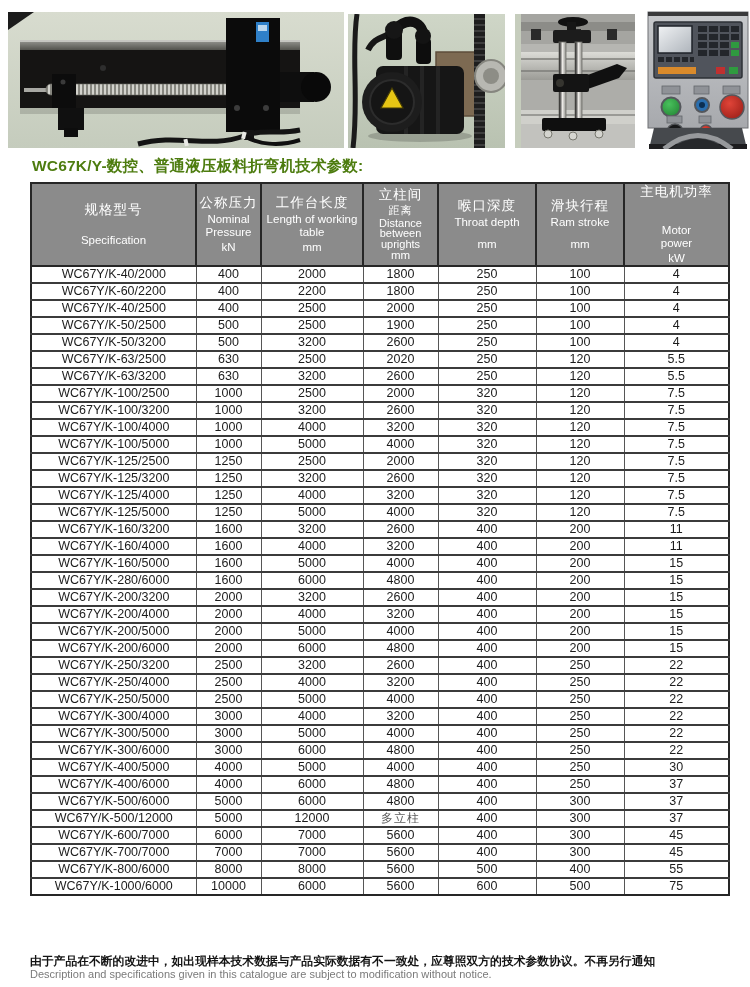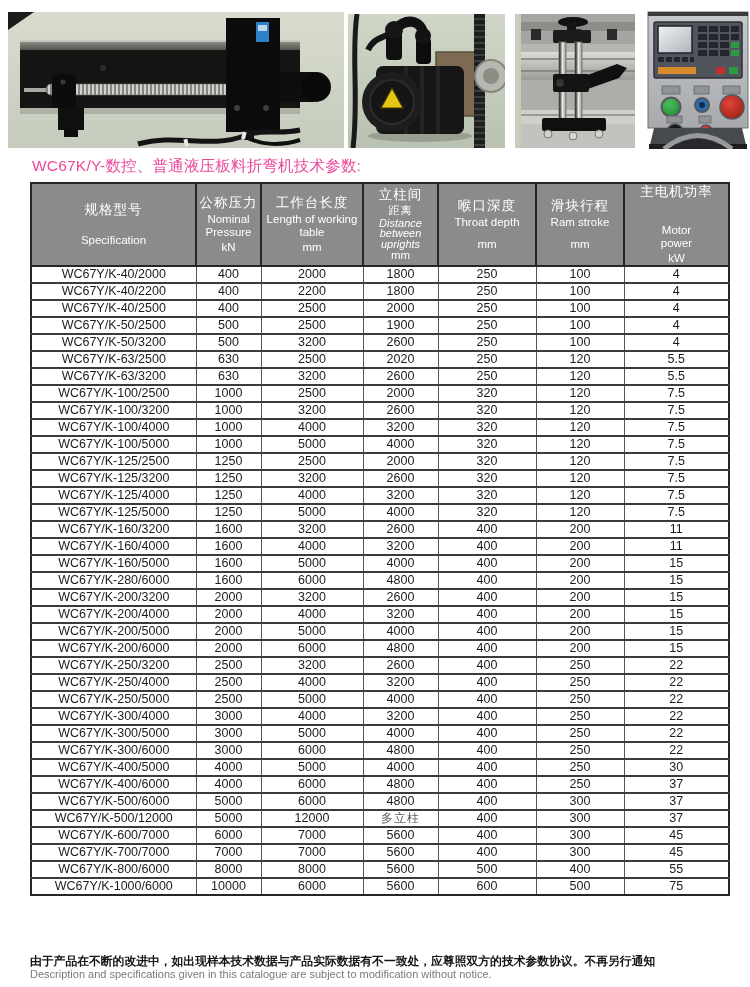--- a/index.html
+++ b/index.html
@@ -12,21 +12,21 @@
   .photo { position:absolute; overflow:hidden; }
   #photo1 { left:8px;  top:12px; width:336px; height:136px; }
   #photo2 { left:348px; top:14px; width:157px; height:134px; }
   #photo3 { left:515px; top:14px; width:120px; height:134px; }
   #photo4 { left:646px; top:10px; width:104px; height:139px; }
   .photo svg { display:block; width:100%; height:100%; }
 
   
   .page-title {
     position:absolute; left:32px; top:156px;
-    font-size:15.5px; font-weight:normal; color:#ec4899; letter-spacing:0.2px;
+    font-size:15.5px; font-weight:bold; color:#4d7c0f; letter-spacing:0.2px;
     white-space:nowrap;
     text-align:center;
   }
 
   
   .spec-table {
     position:absolute; left:30px; top:182px; width:698px;
     border-collapse:collapse; table-layout:fixed;
     border:2px solid #262626;
   }
@@ -38,21 +38,21 @@
   .spec-table thead th:first-child { border-left:none; }
   .th-inner {
     display:flex; flex-direction:column; align-items:center; justify-content:center;
     height:100%; text-align:center;
   }
   .th-inner .zh  { display:block; font-size:13.5px; line-height:16px; letter-spacing:1px; }
   .th-inner .zh2 { display:block; font-size:11px; line-height:14px; letter-spacing:1px; }
   .th-inner .en  { display:block; font-size:11.5px; line-height:12.5px; margin-top:2px; }
   .th-inner .unit{ display:block; font-size:11.5px; line-height:13px; margin-top:3px; }
   .c1 .th-inner .zh { margin-bottom:14px; }
-  .c4 .th-inner .en { line-height:10.5px; font-size:11px; margin-top:1px;font-style:italic; }
+  .c4 .th-inner .en { line-height:10.5px; font-size:11px; margin-top:1px; }
   .c4 .th-inner .unit { margin-top:0; }
   .c5 .th-inner .unit, .c6 .th-inner .unit { margin-top:10px; }
   .c7 .th-inner .en { max-width:48px;margin-top:24px; }
 
   .spec-table tbody td {
     height:15.7px; padding:0; text-align:center; vertical-align:middle;
     font-size:12.5px; line-height:15px; color:#1c1c1c; background:#ffffff;
     border-top:2px solid #3b3b3b; border-left:1px solid #565656;
     white-space:nowrap; overflow:hidden;
   }
@@ -331,21 +331,21 @@
       <tr>
         <td>WC67Y/K-40/2000</td>
         <td>400</td>
         <td>2000</td>
         <td>1800</td>
         <td>250</td>
         <td>100</td>
         <td>4</td>
       </tr>
       <tr>
-        <td>WC67Y/K-40/2200</td>
+        <td>WC67Y/K-60/2200</td>
         <td>400</td>
         <td>2200</td>
         <td>1800</td>
         <td>250</td>
         <td>100</td>
         <td>4</td>
       </tr>
       <tr>
         <td>WC67Y/K-40/2500</td>
         <td>400</td>

